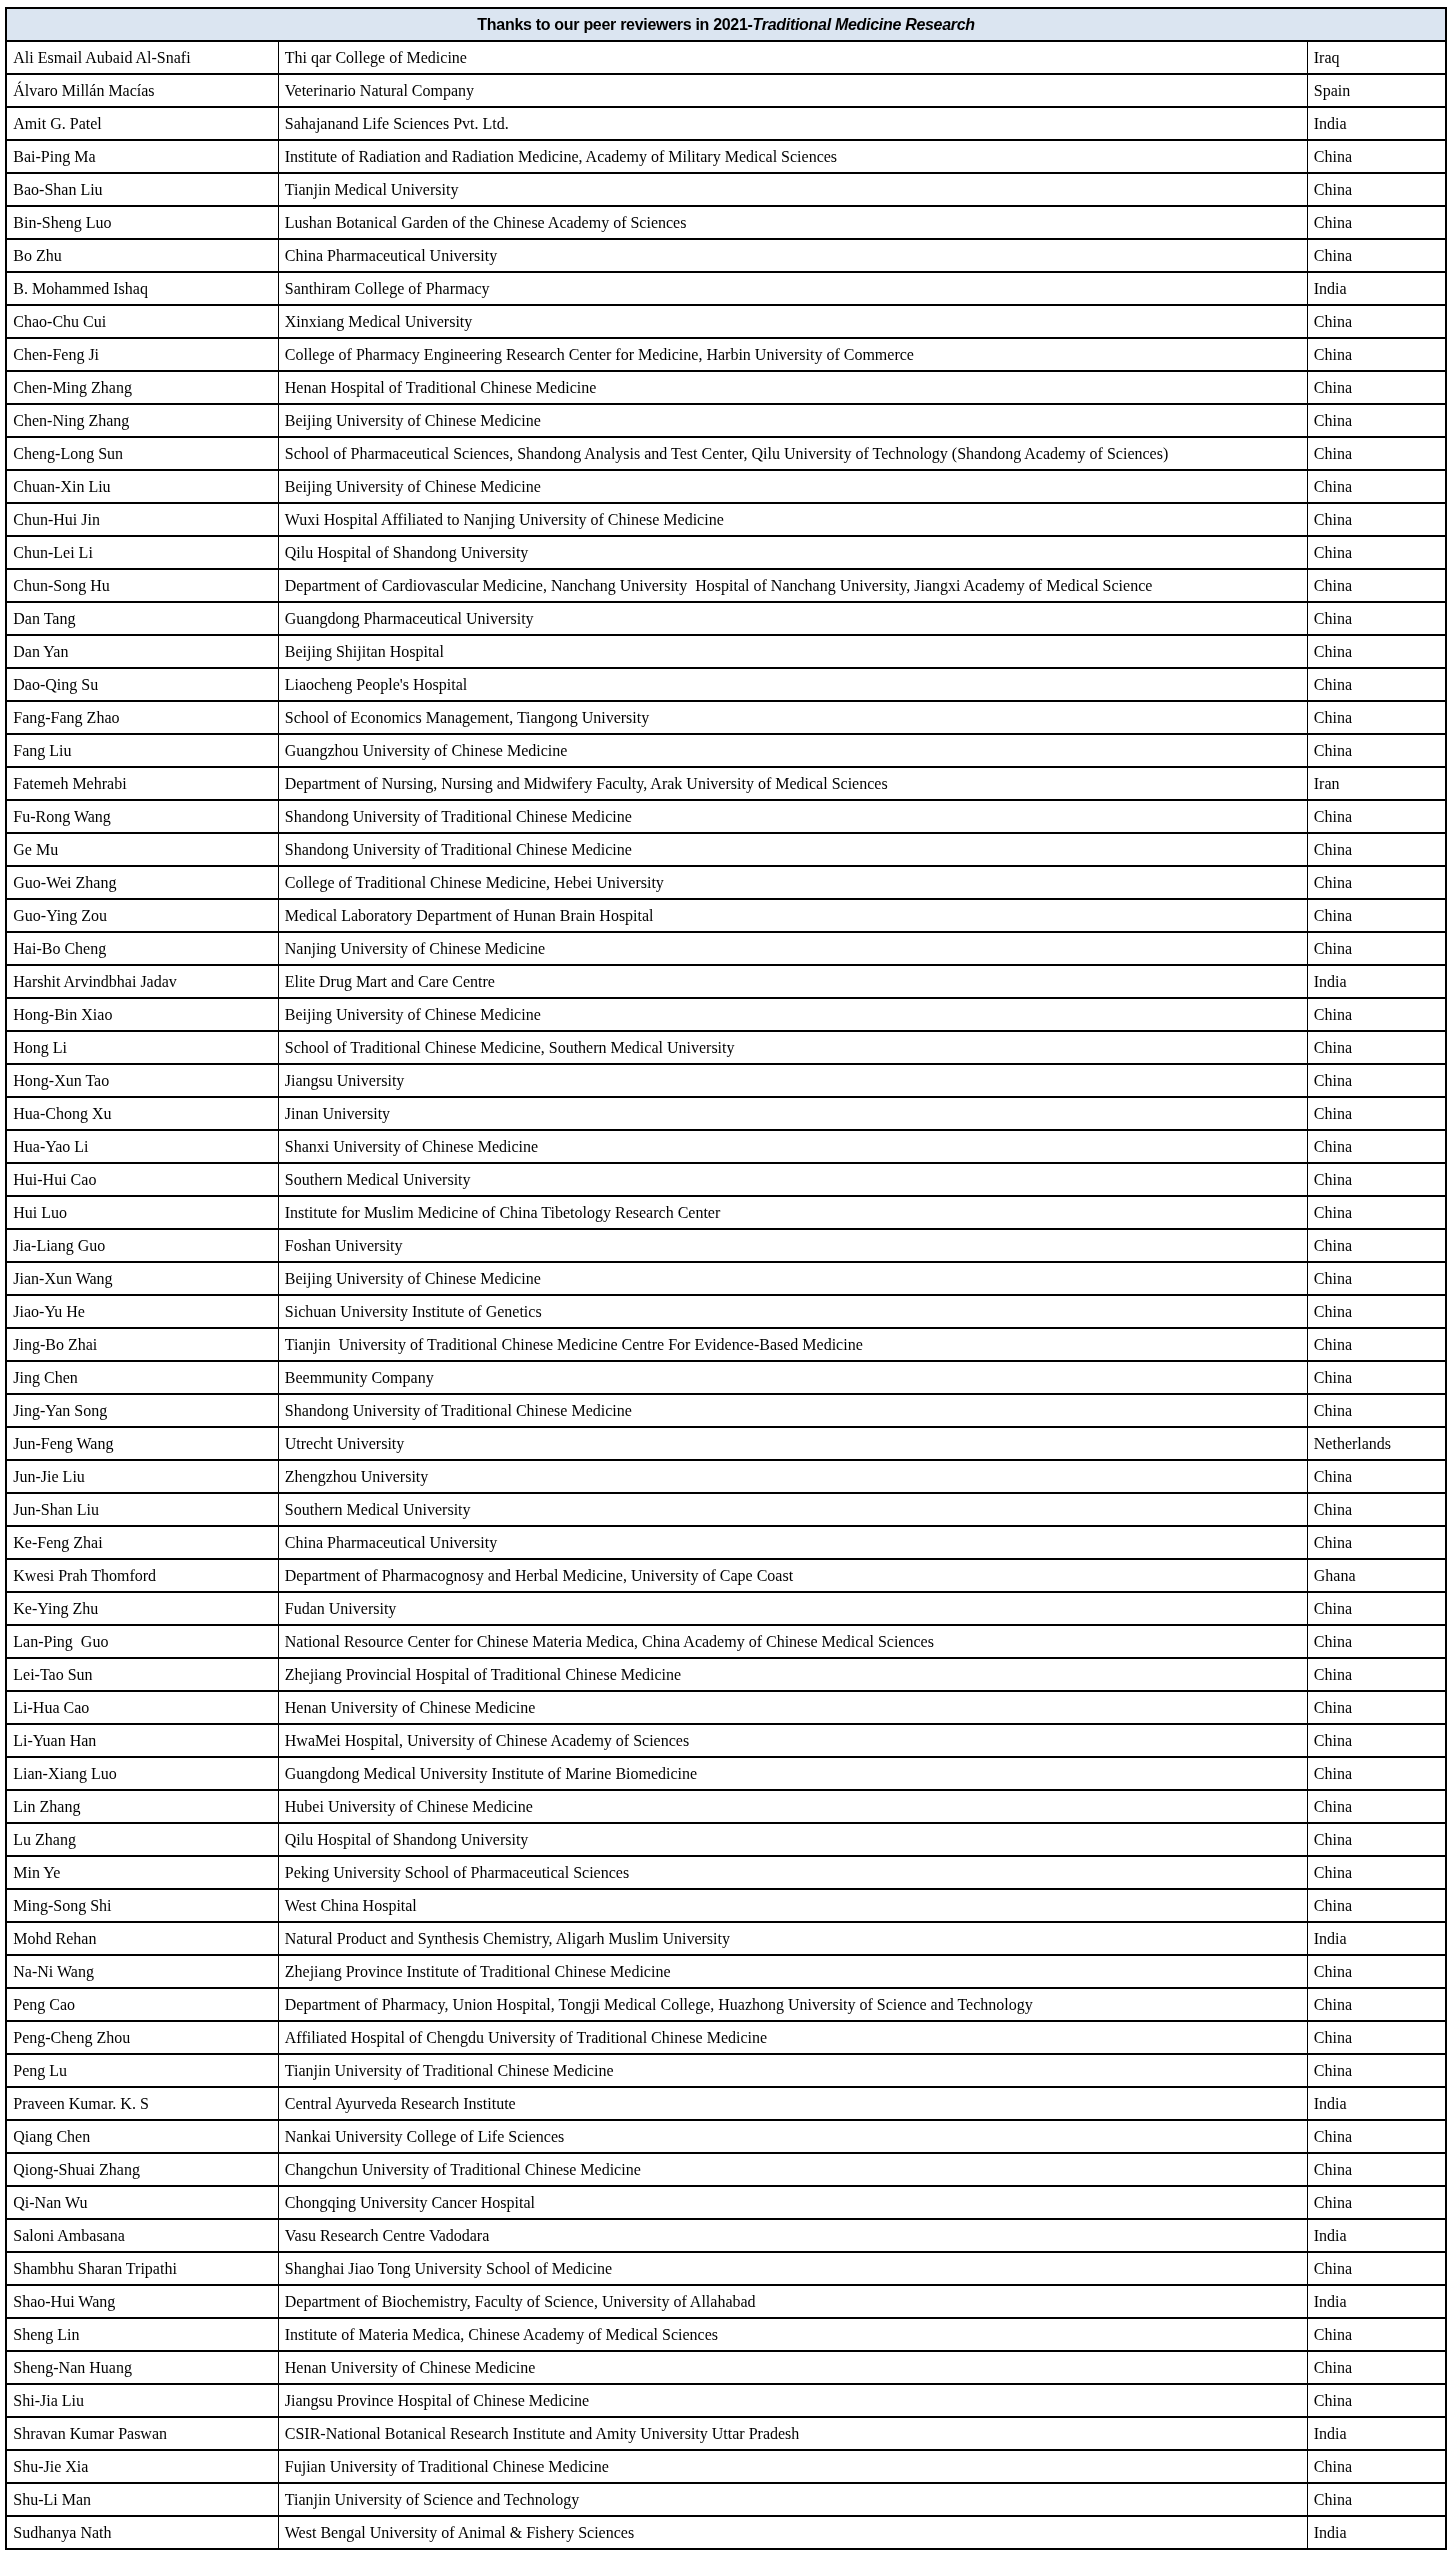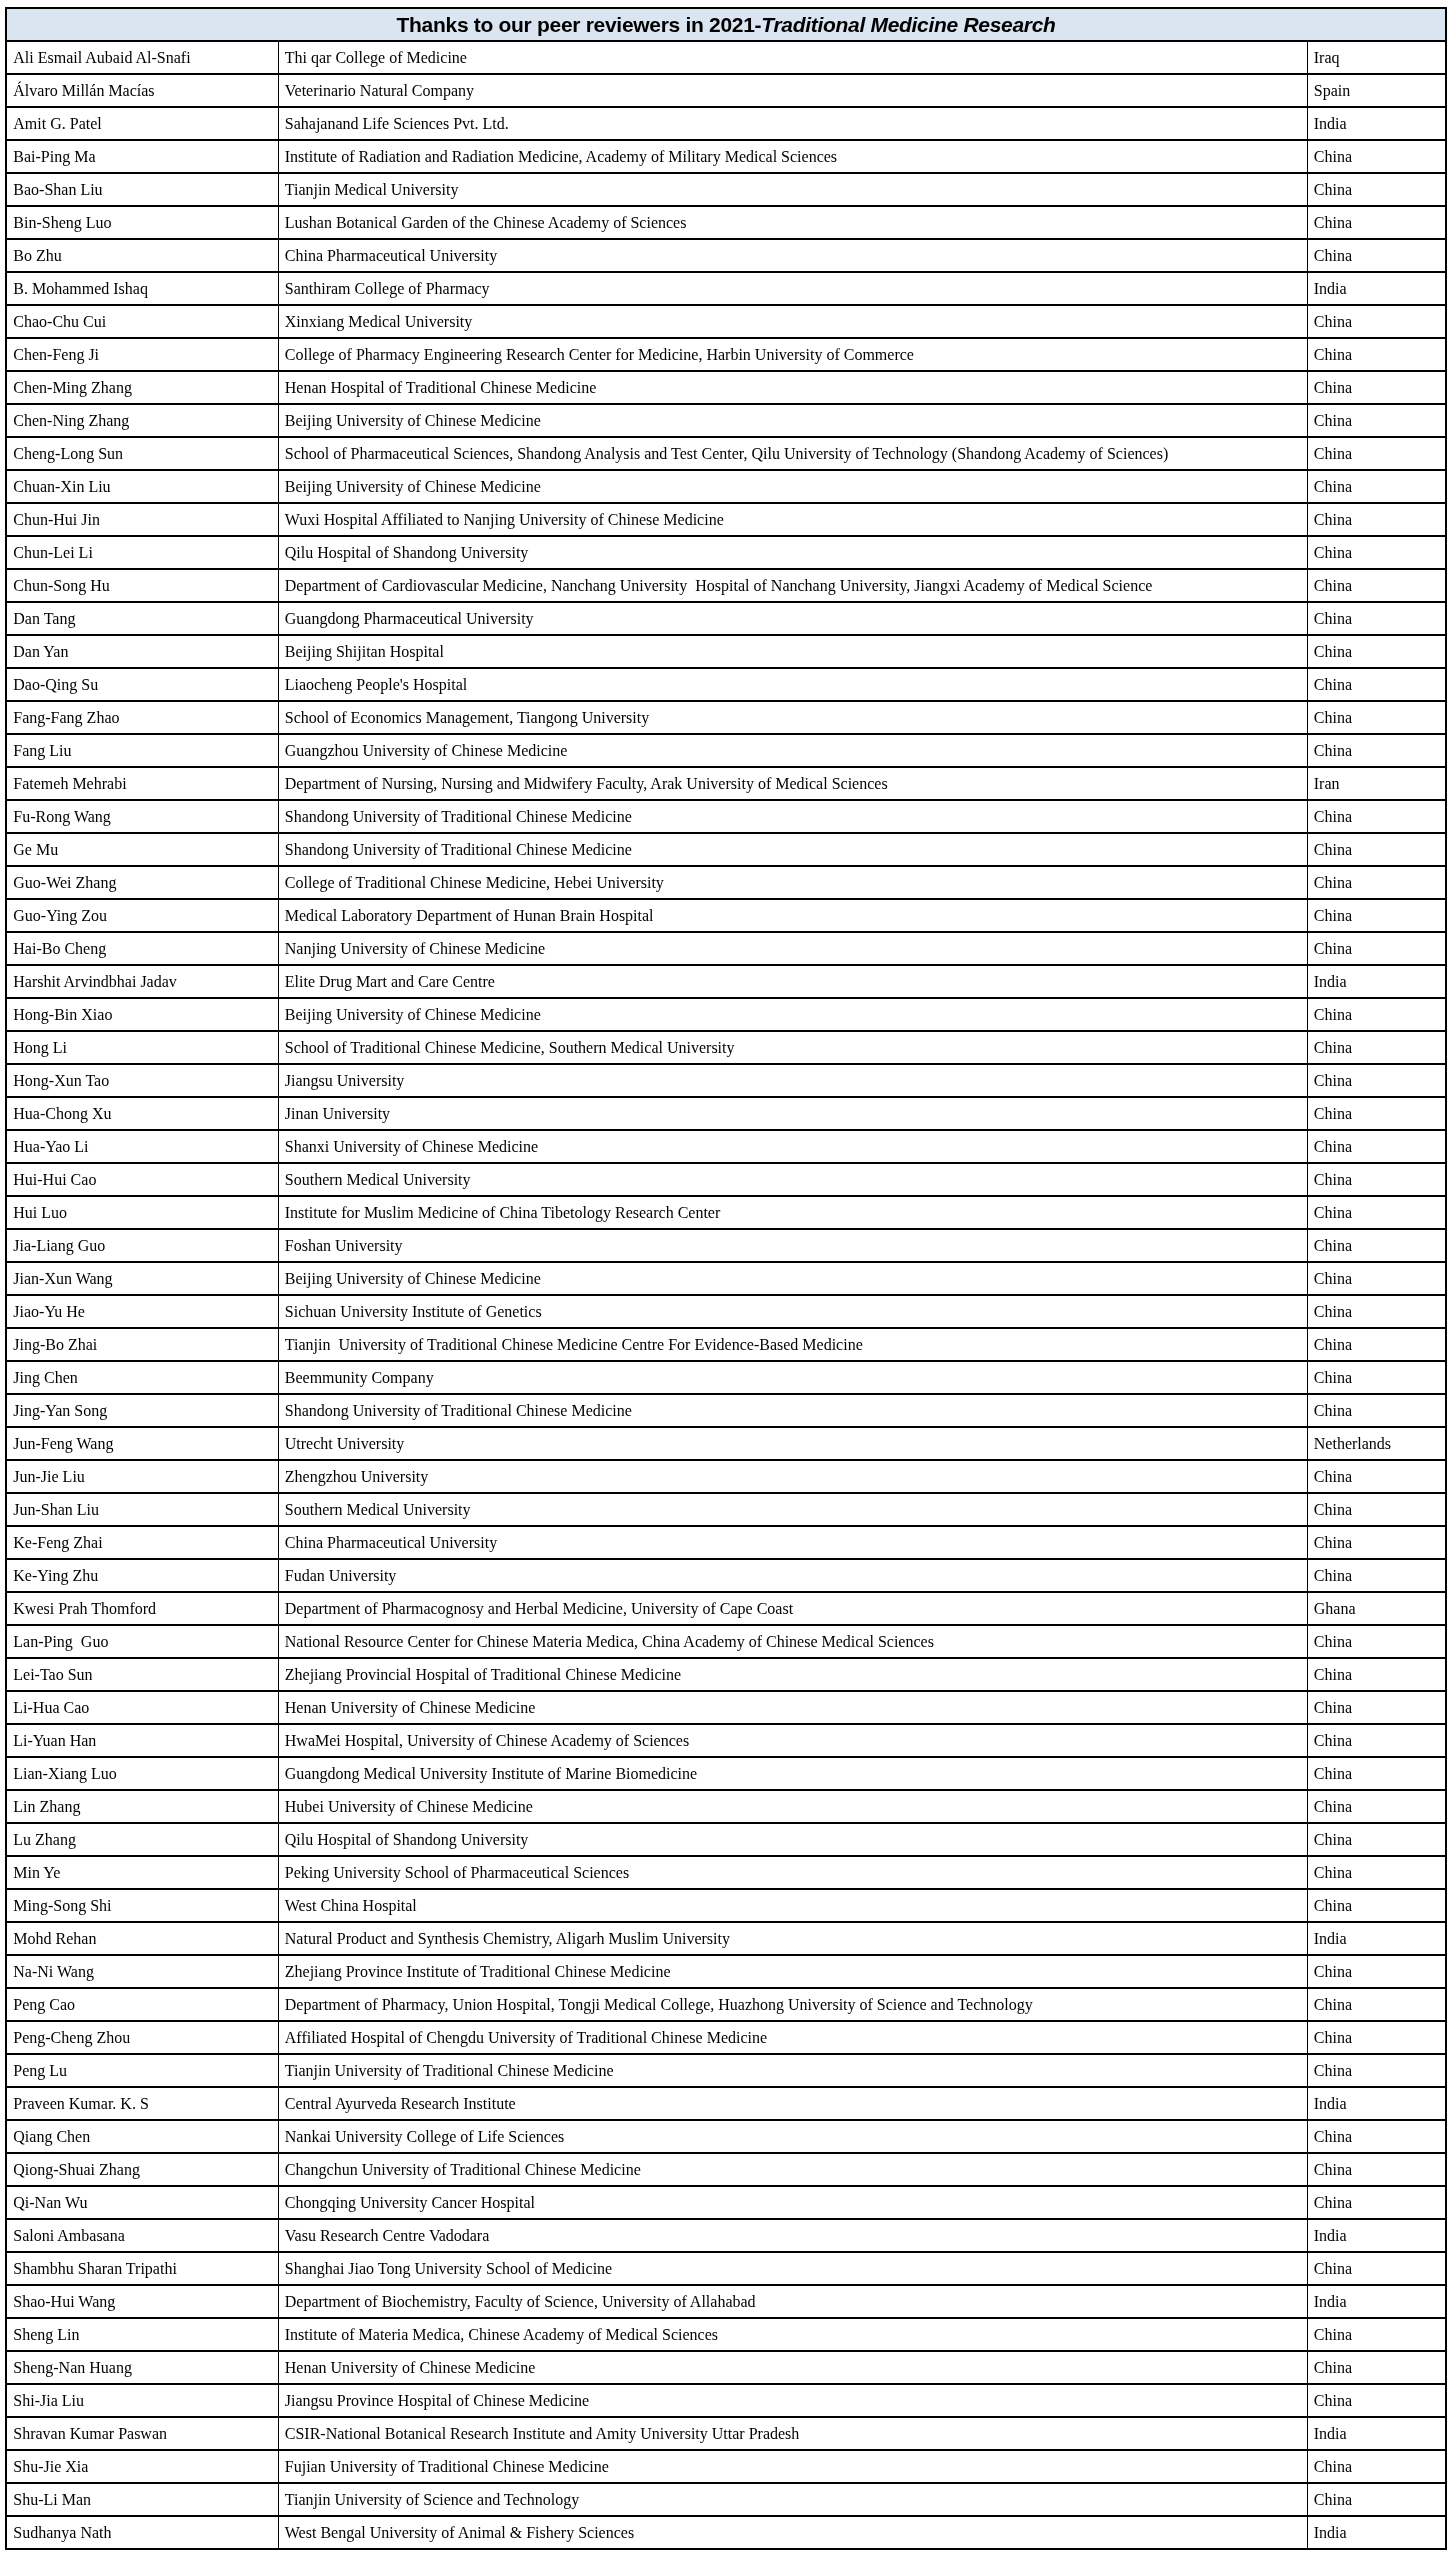--- a/index.html
+++ b/index.html
@@ -28,21 +28,21 @@
   col.c-ctry  { width: 139px; }
   .reviewers-table th.title-cell {
     height: 31px;
     background: #dbe5f1;
     border: 2.6px solid #000000;
     border-bottom: 2.1px solid #000000;
     text-align: center;
     vertical-align: middle;
     font-family: "Liberation Sans", sans-serif;
     font-weight: bold;
-    font-size: 21px;
+    font-size: 16px;
     letter-spacing: -0.3px;
     padding: 0;
   }
   .title-cell .journal { font-style: italic; }
   .reviewers-table td {
     height: 31px;
     border-left: 1px solid #000000;
     border-right: 1px solid #000000;
     border-top: 2.1px solid #000000;
     border-bottom: 2.1px solid #000000;
@@ -340,32 +340,32 @@
     <td>China</td>
   </tr>
 
   <tr>
     <td>Ke-Feng Zhai</td>
     <td>China Pharmaceutical University</td>
     <td>China</td>
   </tr>
 
   <tr>
-    <td>Ke-Ying Zhu</td>
-    <td>Fudan University</td>
-    <td>China</td>
-  </tr>
-
-  <tr>
     <td>Kwesi Prah Thomford</td>
     <td>Department of Pharmacognosy and Herbal Medicine, University of Cape Coast</td>
     <td>Ghana</td>
   </tr>
 
   <tr>
+    <td>Ke-Ying Zhu</td>
+    <td>Fudan University</td>
+    <td>China</td>
+  </tr>
+
+  <tr>
     <td>Lan-Ping  Guo</td>
     <td>National Resource Center for Chinese Materia Medica, China Academy of Chinese Medical Sciences</td>
     <td>China</td>
   </tr>
 
   <tr>
     <td>Lei-Tao Sun</td>
     <td>Zhejiang Provincial Hospital of Traditional Chinese Medicine</td>
     <td>China</td>
   </tr>

